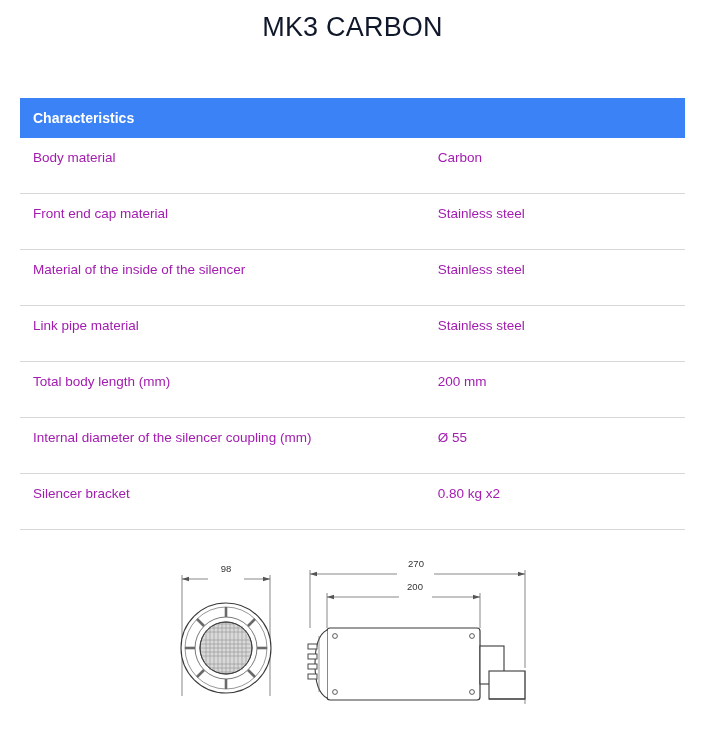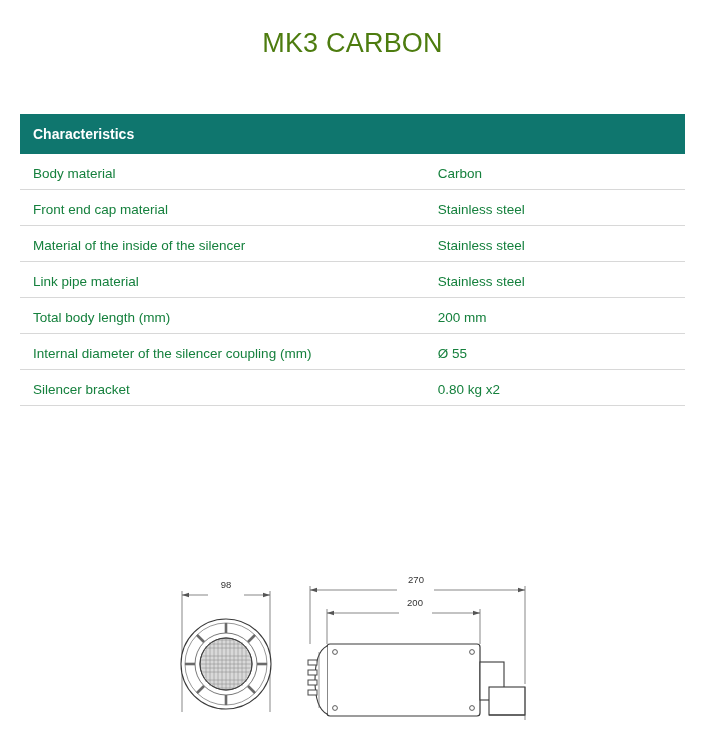--- a/index.html
+++ b/index.html
@@ -16,48 +16,48 @@
   }
   .page {
     position: relative;
     width: 705px;
     height: 731px;
   }
   .title {
     text-align: center;
     font-size: 27px;
     font-weight: 400;
-    color: #4d7c0f;
+    color: #0f172a;
     letter-spacing: 0.2px;
     padding-top: 12px;
-    margin: 16px;
+    margin: 0;
   }
   .spec-table {
     position: absolute;
     left: 20px;
     top: 98px;
     width: 665px;
     border-collapse: collapse;
     font-size: 13.5px;
   }
   .spec-table th {
-    background: #0f766e;
+    background: #3b82f6;
     color: #ffffff;
     text-align: left;
     font-size: 14px;
     font-weight: bold;
     padding: 11px 0 11px 13px;
     height: 18px;
   }
   .spec-table td {
     border-bottom: 1px solid #d8d8d8;
-    padding: 10px 0 6px 13px;
+    padding: 10px 0 26px 13px;
     height: 19px;
     vertical-align: middle;
-    color: #15803d;
+    color: #a21caf;
     font-size: 13.5px;
   }
   .spec-table tr:last-child td {
     border-bottom: 1px solid #d8d8d8;
   }
   .col-label { width: 400px; }
   .col-value { width: 252px; }
 
   .drawings {
     position: absolute;

